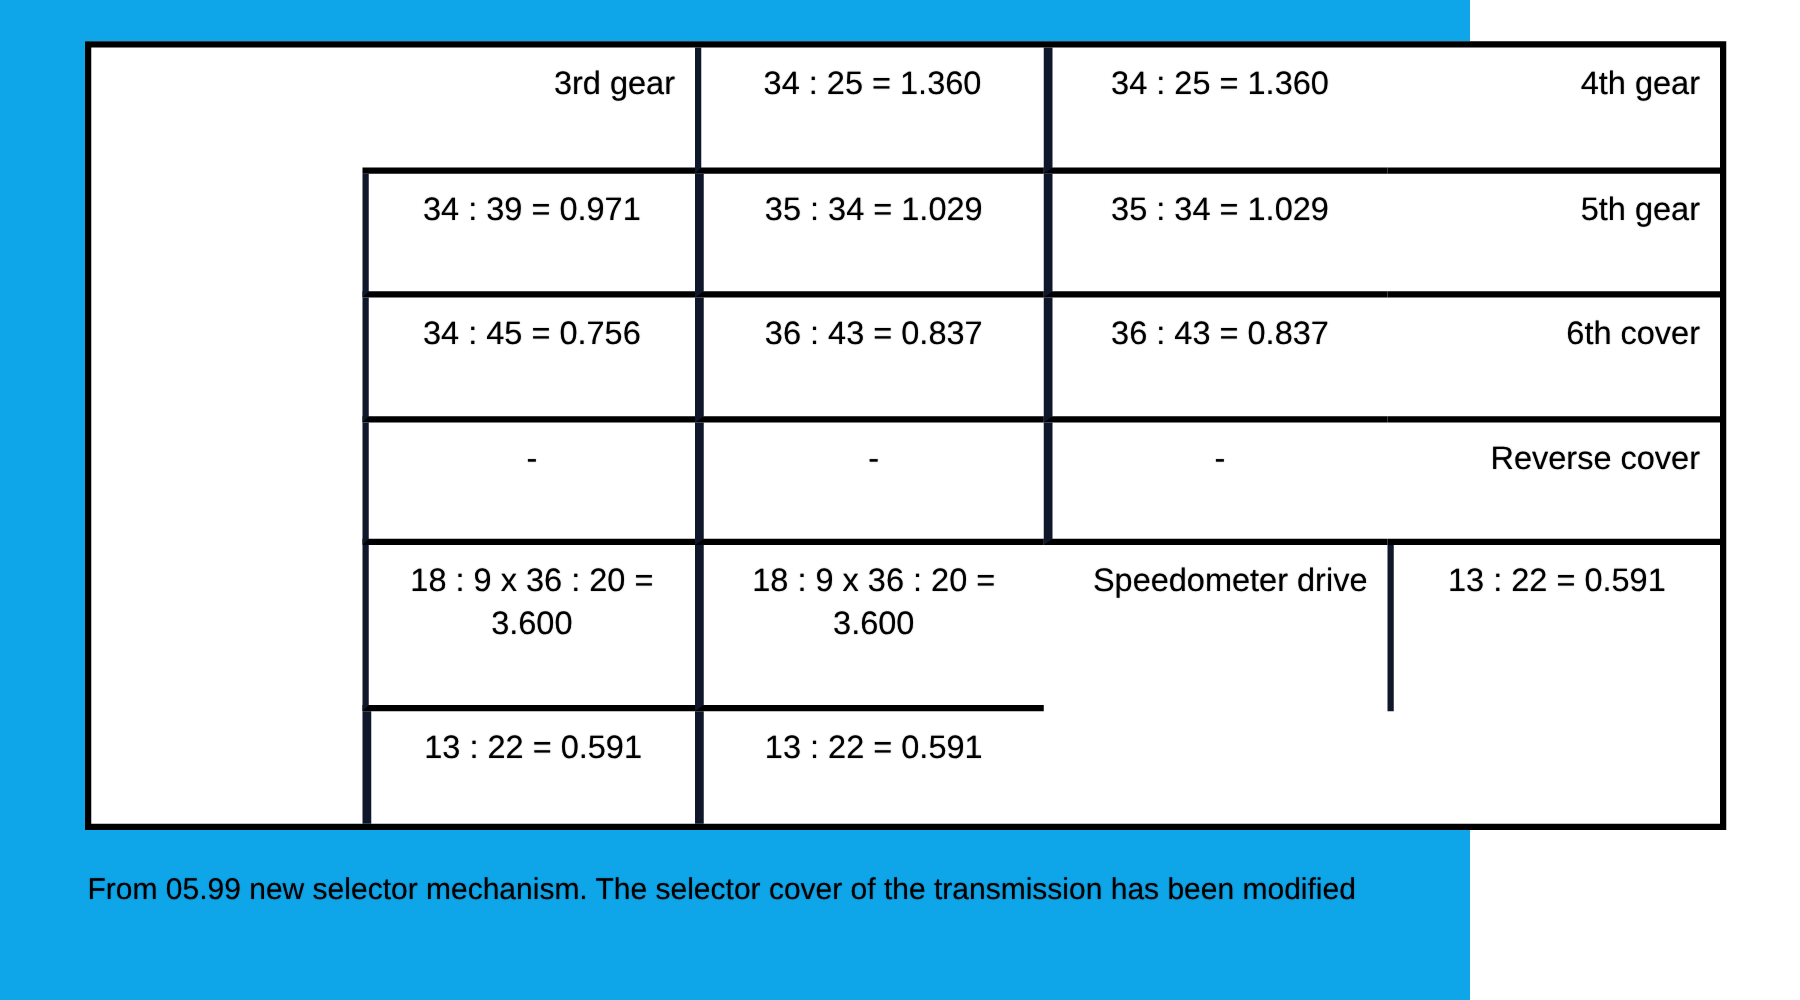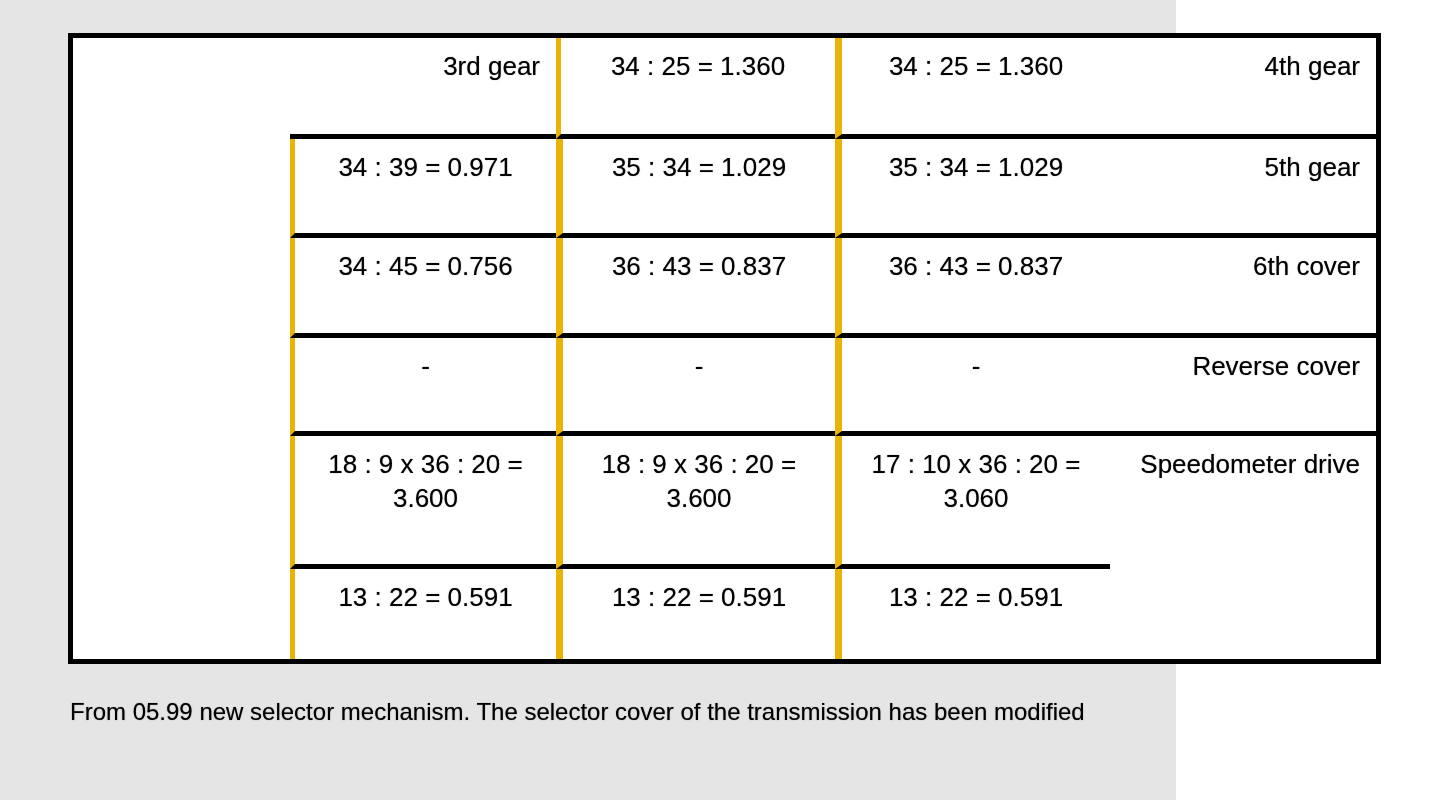--- a/index.html
+++ b/index.html
@@ -9,21 +9,21 @@
     height: 800px;
     background: #ffffff;
     font-family: "Liberation Sans", "DejaVu Sans", sans-serif;
     color: #000000;
     overflow: hidden;
   }
   .page {
     position: relative;
     width: 1176px;
     height: 800px;
-    background: #e5e5e5;
+    background: #0ea5e9;
   }
   
   .gear-table {
     position: absolute;
     left: 68px;
     top: 33px;
     width: 1313px;
     height: 631px;
     box-sizing: border-box;
     border: 5px solid #000;
@@ -40,21 +40,21 @@
     grid-row: 1 / span 6;
   }
   .label-cell {
     box-sizing: border-box;
     border-bottom: 5px solid #000;
     text-align: right;
     padding: 12px 16px 0 0;
   }
   .value-cell {
     box-sizing: border-box;
-    border-left: 5px solid #eab308;
+    border-left: 5px solid #0f172a;
     border-bottom: 5px solid #000;
     text-align: center;
     padding: 12px 10px 0 10px;
     white-space: pre-line;
   }
   .value-cell.thick {
     border-left-width: 7px;
   }
   .last-row {
     border-bottom: none !important;
@@ -95,22 +95,20 @@
     <div class="label-cell">6th cover</div>
     <div class="value-cell">-</div>
     <div class="value-cell thick">-</div>
     <div class="value-cell thick">-</div>
 
     <div class="label-cell">Reverse cover</div>
     <div class="value-cell">18 : 9 x 36 : 20 =
 3.600</div>
     <div class="value-cell thick">18 : 9 x 36 : 20 =
 3.600</div>
-    <div class="value-cell thick">17 : 10 x 36 : 20 =
-3.060</div>
 
     <div class="label-cell last-row">Speedometer drive</div>
     <div class="value-cell last-row">13 : 22 = 0.591</div>
     <div class="value-cell thick last-row">13 : 22 = 0.591</div>
     <div class="value-cell thick last-row">13 : 22 = 0.591</div>
   </div>
 
   <div class="footer-note">From 05.99 new selector mechanism. The selector cover of the transmission has been modified</div>
 
 </div>

